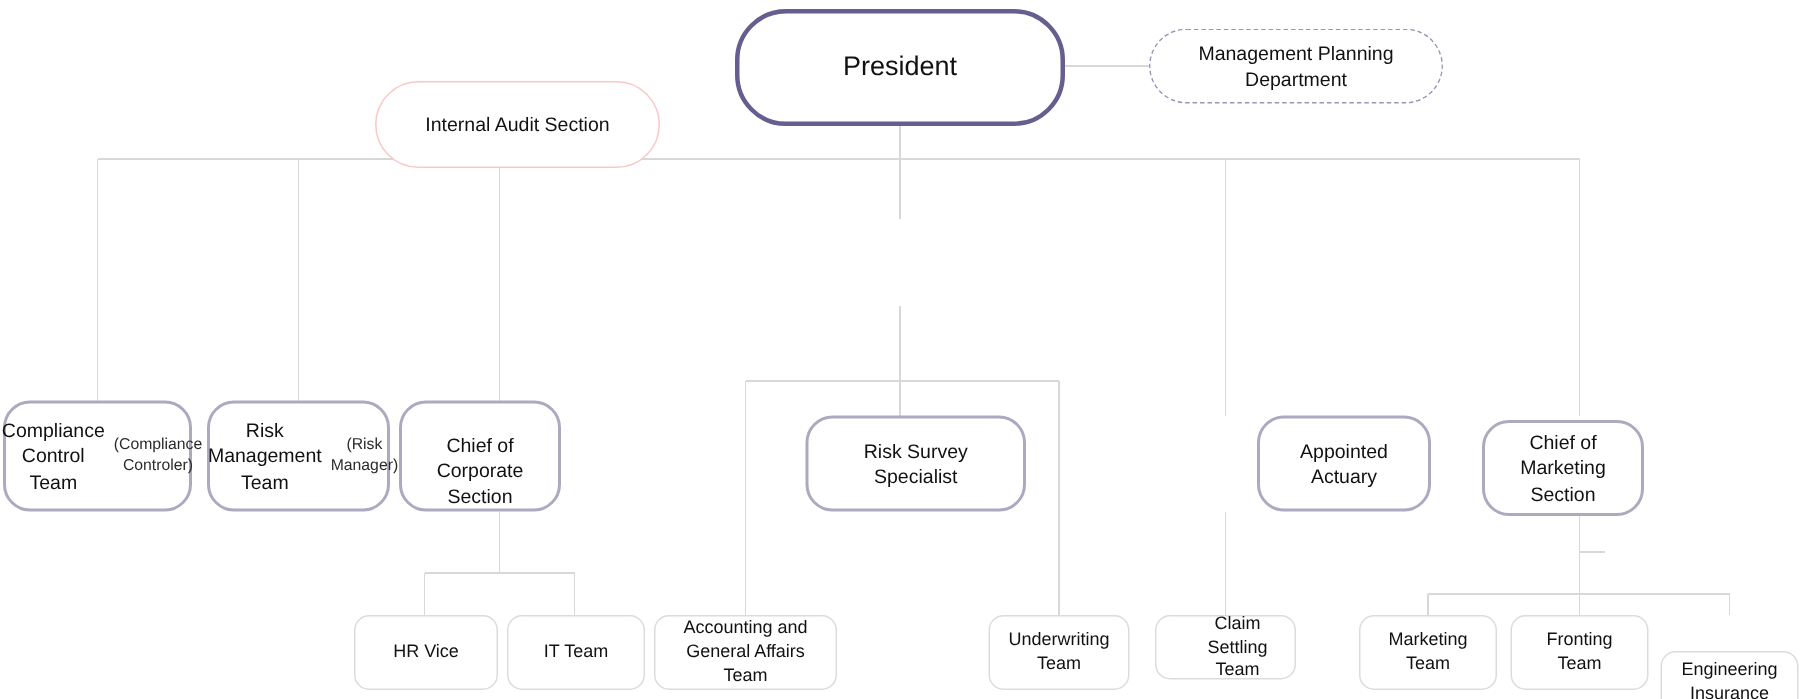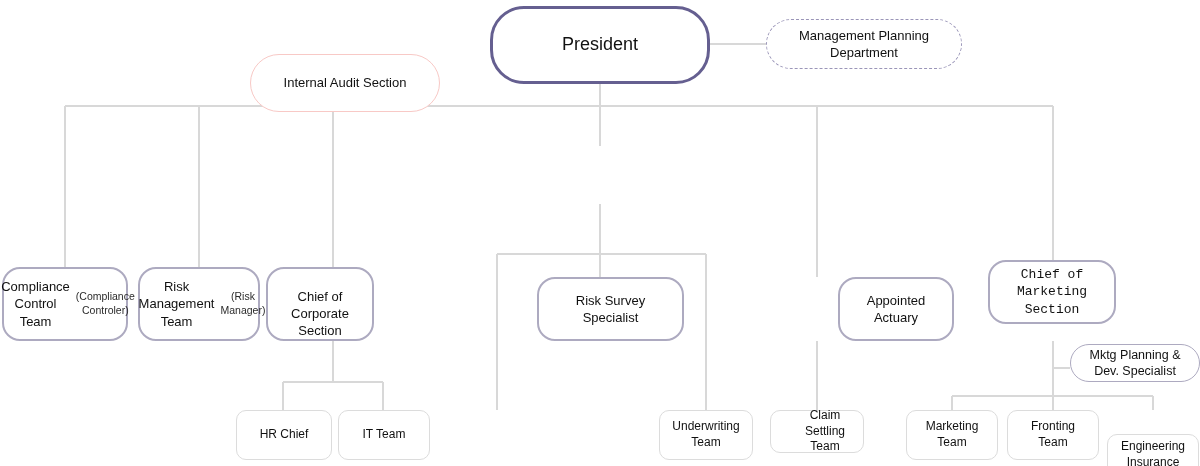--- a/index.html
+++ b/index.html
@@ -170,38 +170,38 @@
 
   <div class="node n-mid" style="left:537px; top:277px; width:147px; height:64px;">
     <span class="label">Risk Survey
 Specialist</span>
   </div>
 
   <div class="node n-mid" style="left:838px; top:277px; width:116px; height:64px;justify-content:flex-end;">
     <span class="label">Appointed Actuary</span>
   </div>
 
-  <div class="node n-mid" style="left:988px; top:260px; width:128px; height:64px;font-family:Liberation Mono, monospace;">
+  <div class="node n-mid" style="left:988px; top:280px; width:108px; height:64px;">
     <span class="label">Chief of Marketing
 Section</span>
   </div>
 
-  <div class="node n-pill" style="left:1070px; top:344px; width:130px; height:38px;">
-    <span class="label">Mktg Planning &amp;
-Dev. Specialist</span>
-  </div>
 
   <div class="node n-leaf" style="left:236px; top:410px; width:96px; height:50px;">
-    <span class="label">HR Chief</span>
+    <span class="label">HR Vice</span>
   </div>
 
   <div class="node n-leaf" style="left:338px; top:410px; width:92px; height:50px;">
     <span class="label">IT Team</span>
   </div>
 
+  <div class="node n-leaf" style="left:436px; top:410px; width:122px; height:50px;">
+    <span class="label">Accounting and
+General Affairs Team</span>
+  </div>
 
   <div class="node n-leaf" style="left:659px; top:410px; width:94px; height:50px;">
     <span class="label">Underwriting
 Team</span>
   </div>
 
   <div class="node n-leaf" style="left:770px; top:410px; width:94px; height:43px;padding-left:16px;">
     <span class="label">Claim Settling
 Team</span>
   </div>

